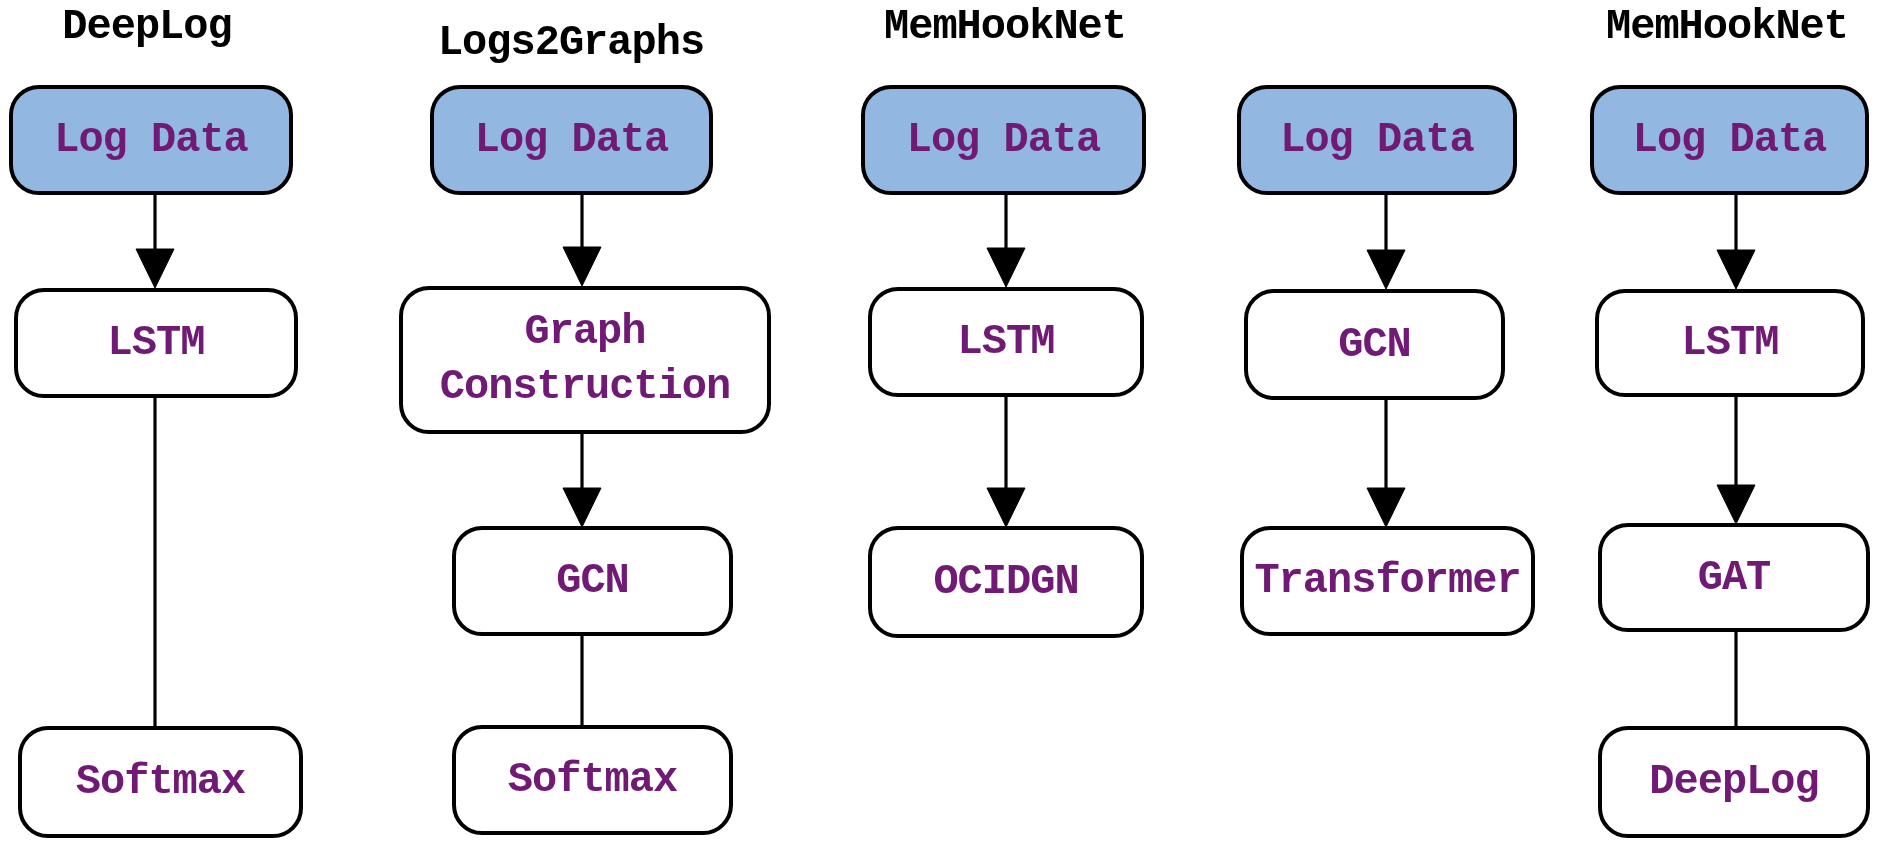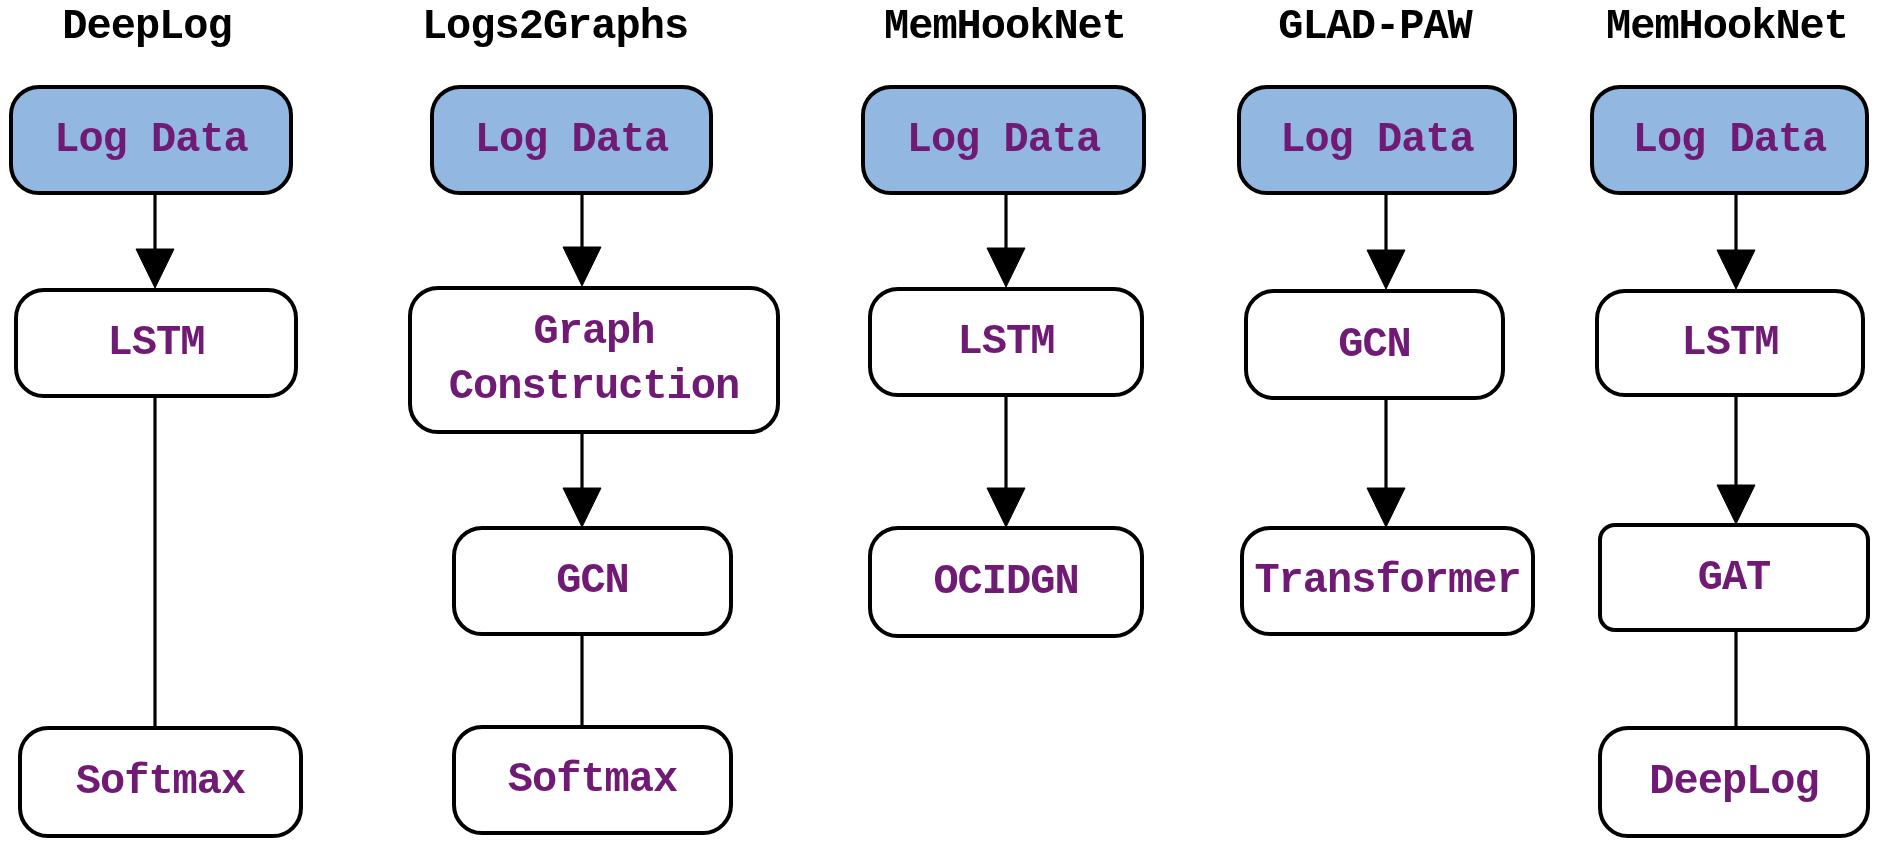--- a/index.html
+++ b/index.html
@@ -119,40 +119,39 @@
     <g>
       <line x1="1736" y1="397" x2="1736" y2="487"></line>
       <polygon points="1717,485 1755,485 1736,524"></polygon>
     </g>
     <g>
       <line x1="1736" y1="632" x2="1736" y2="728"></line>
     </g>
   </svg>
 
   <div class="col-title" style="left:-23px;">DeepLog</div>
-  <div class="col-title" style="left:385px;">Logs2Graphs</div>
+  <div class="col-title" style="left:401px;margin-top:16px;">Logs2Graphs</div>
   <div class="col-title" style="left:835px;">MemHookNet</div>
-  <div class="col-title" style="left:1205px;">GLAD-PAW</div>
   <div class="col-title" style="left:1557px;">MemHookNet</div>
 
   <div class="node blue" style="left:9px;   top:85px;  width:284px; height:110px;">Log Data</div>
   <div class="node" style="left:14px;  top:288px; width:284px; height:110px;">LSTM</div>
   <div class="node" style="left:18px;  top:726px; width:285px; height:112px;">Softmax</div>
 
   <div class="node blue" style="left:430px; top:85px;  width:283px; height:110px;">Log Data</div>
-  <div class="node wrap" style="left:408px; top:286px; width:372px; height:148px;">Graph Construction</div>
+  <div class="node wrap" style="left:399px; top:286px; width:372px; height:148px;">Graph Construction</div>
   <div class="node" style="left:452px; top:526px; width:281px; height:110px;">GCN</div>
   <div class="node" style="left:452px; top:725px; width:281px; height:110px;">Softmax</div>
 
   <div class="node blue" style="left:861px; top:85px;  width:285px; height:110px;">Log Data</div>
   <div class="node" style="left:868px; top:287px; width:276px; height:110px;">LSTM</div>
   <div class="node" style="left:868px; top:526px; width:276px; height:112px;">OCIDGN</div>
 
   <div class="node blue" style="left:1237px; top:85px;  width:280px; height:110px;">Log Data</div>
   <div class="node" style="left:1244px; top:289px; width:261px; height:111px;">GCN</div>
   <div class="node" style="left:1240px; top:526px; width:295px; height:110px;">Transformer</div>
 
   <div class="node blue" style="left:1590px; top:85px;  width:279px; height:110px;">Log Data</div>
   <div class="node" style="left:1595px; top:289px; width:270px; height:108px;">LSTM</div>
-  <div class="node" style="left:1598px; top:523px; width:272px; height:109px;border-radius:17px;">GAT</div>
+  <div class="node" style="left:1598px; top:523px; width:272px; height:109px;">GAT</div>
   <div class="node" style="left:1598px; top:726px; width:272px; height:112px;">DeepLog</div>
 
 </div>
 
 </body></html>

